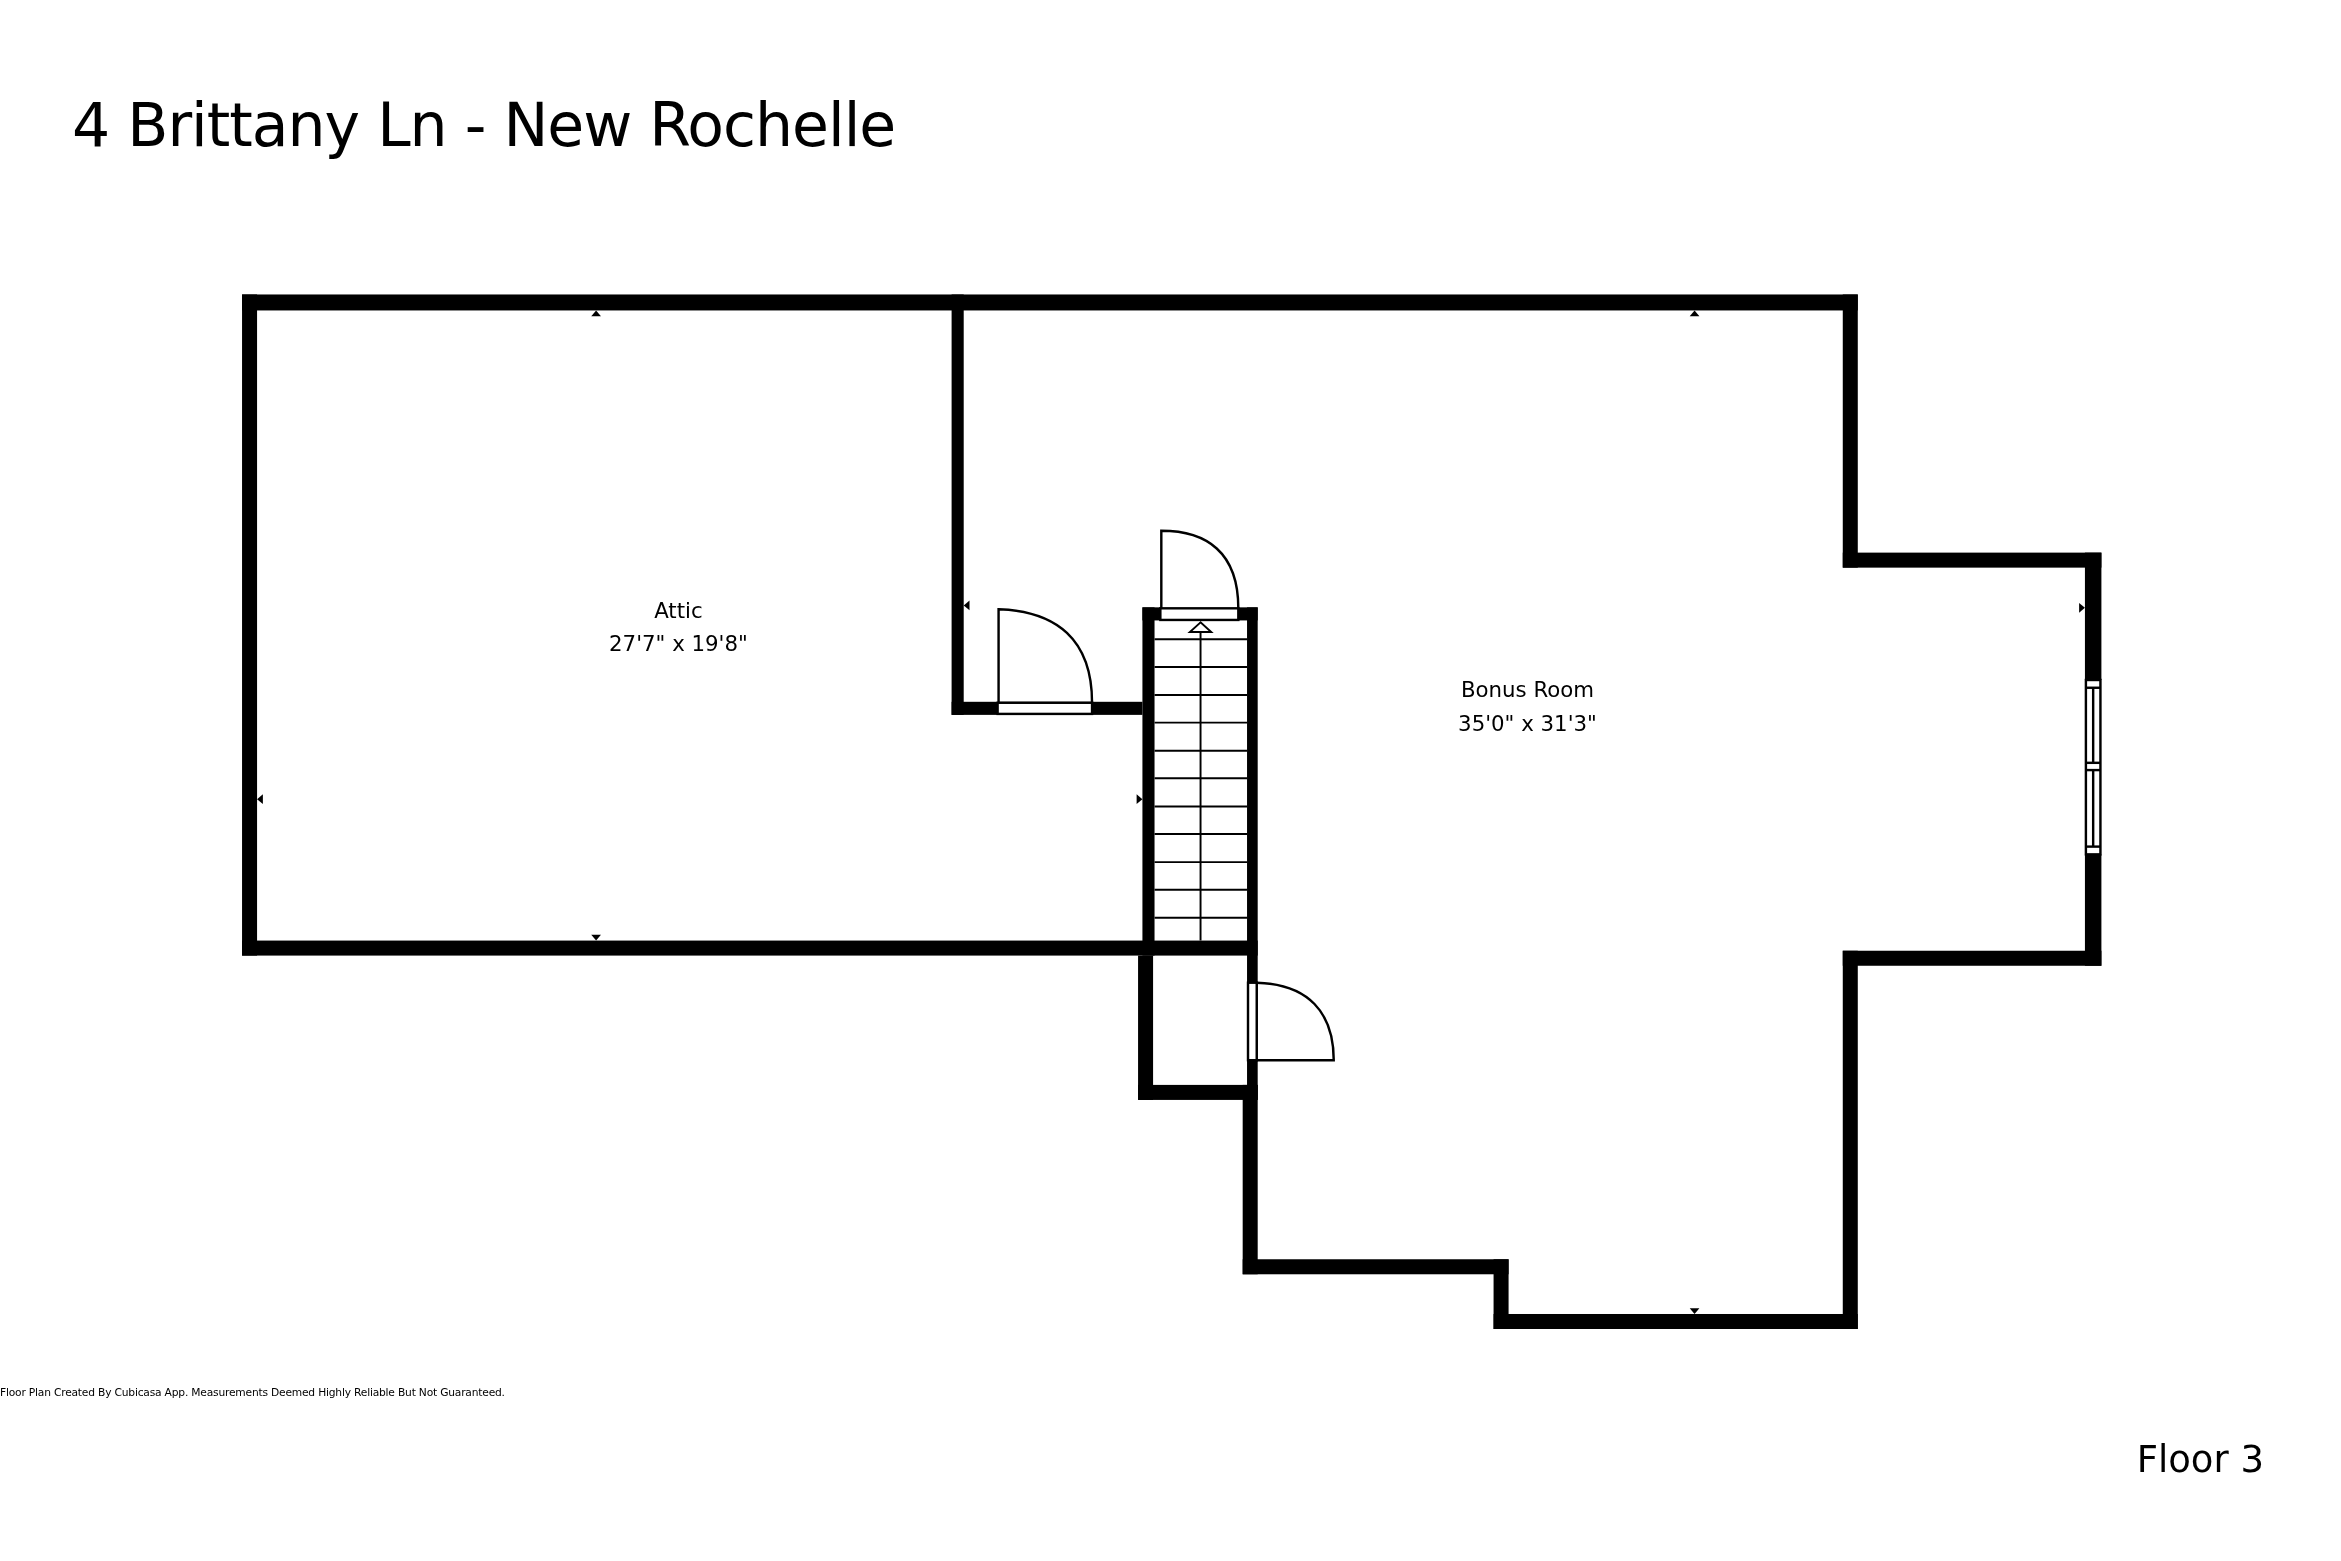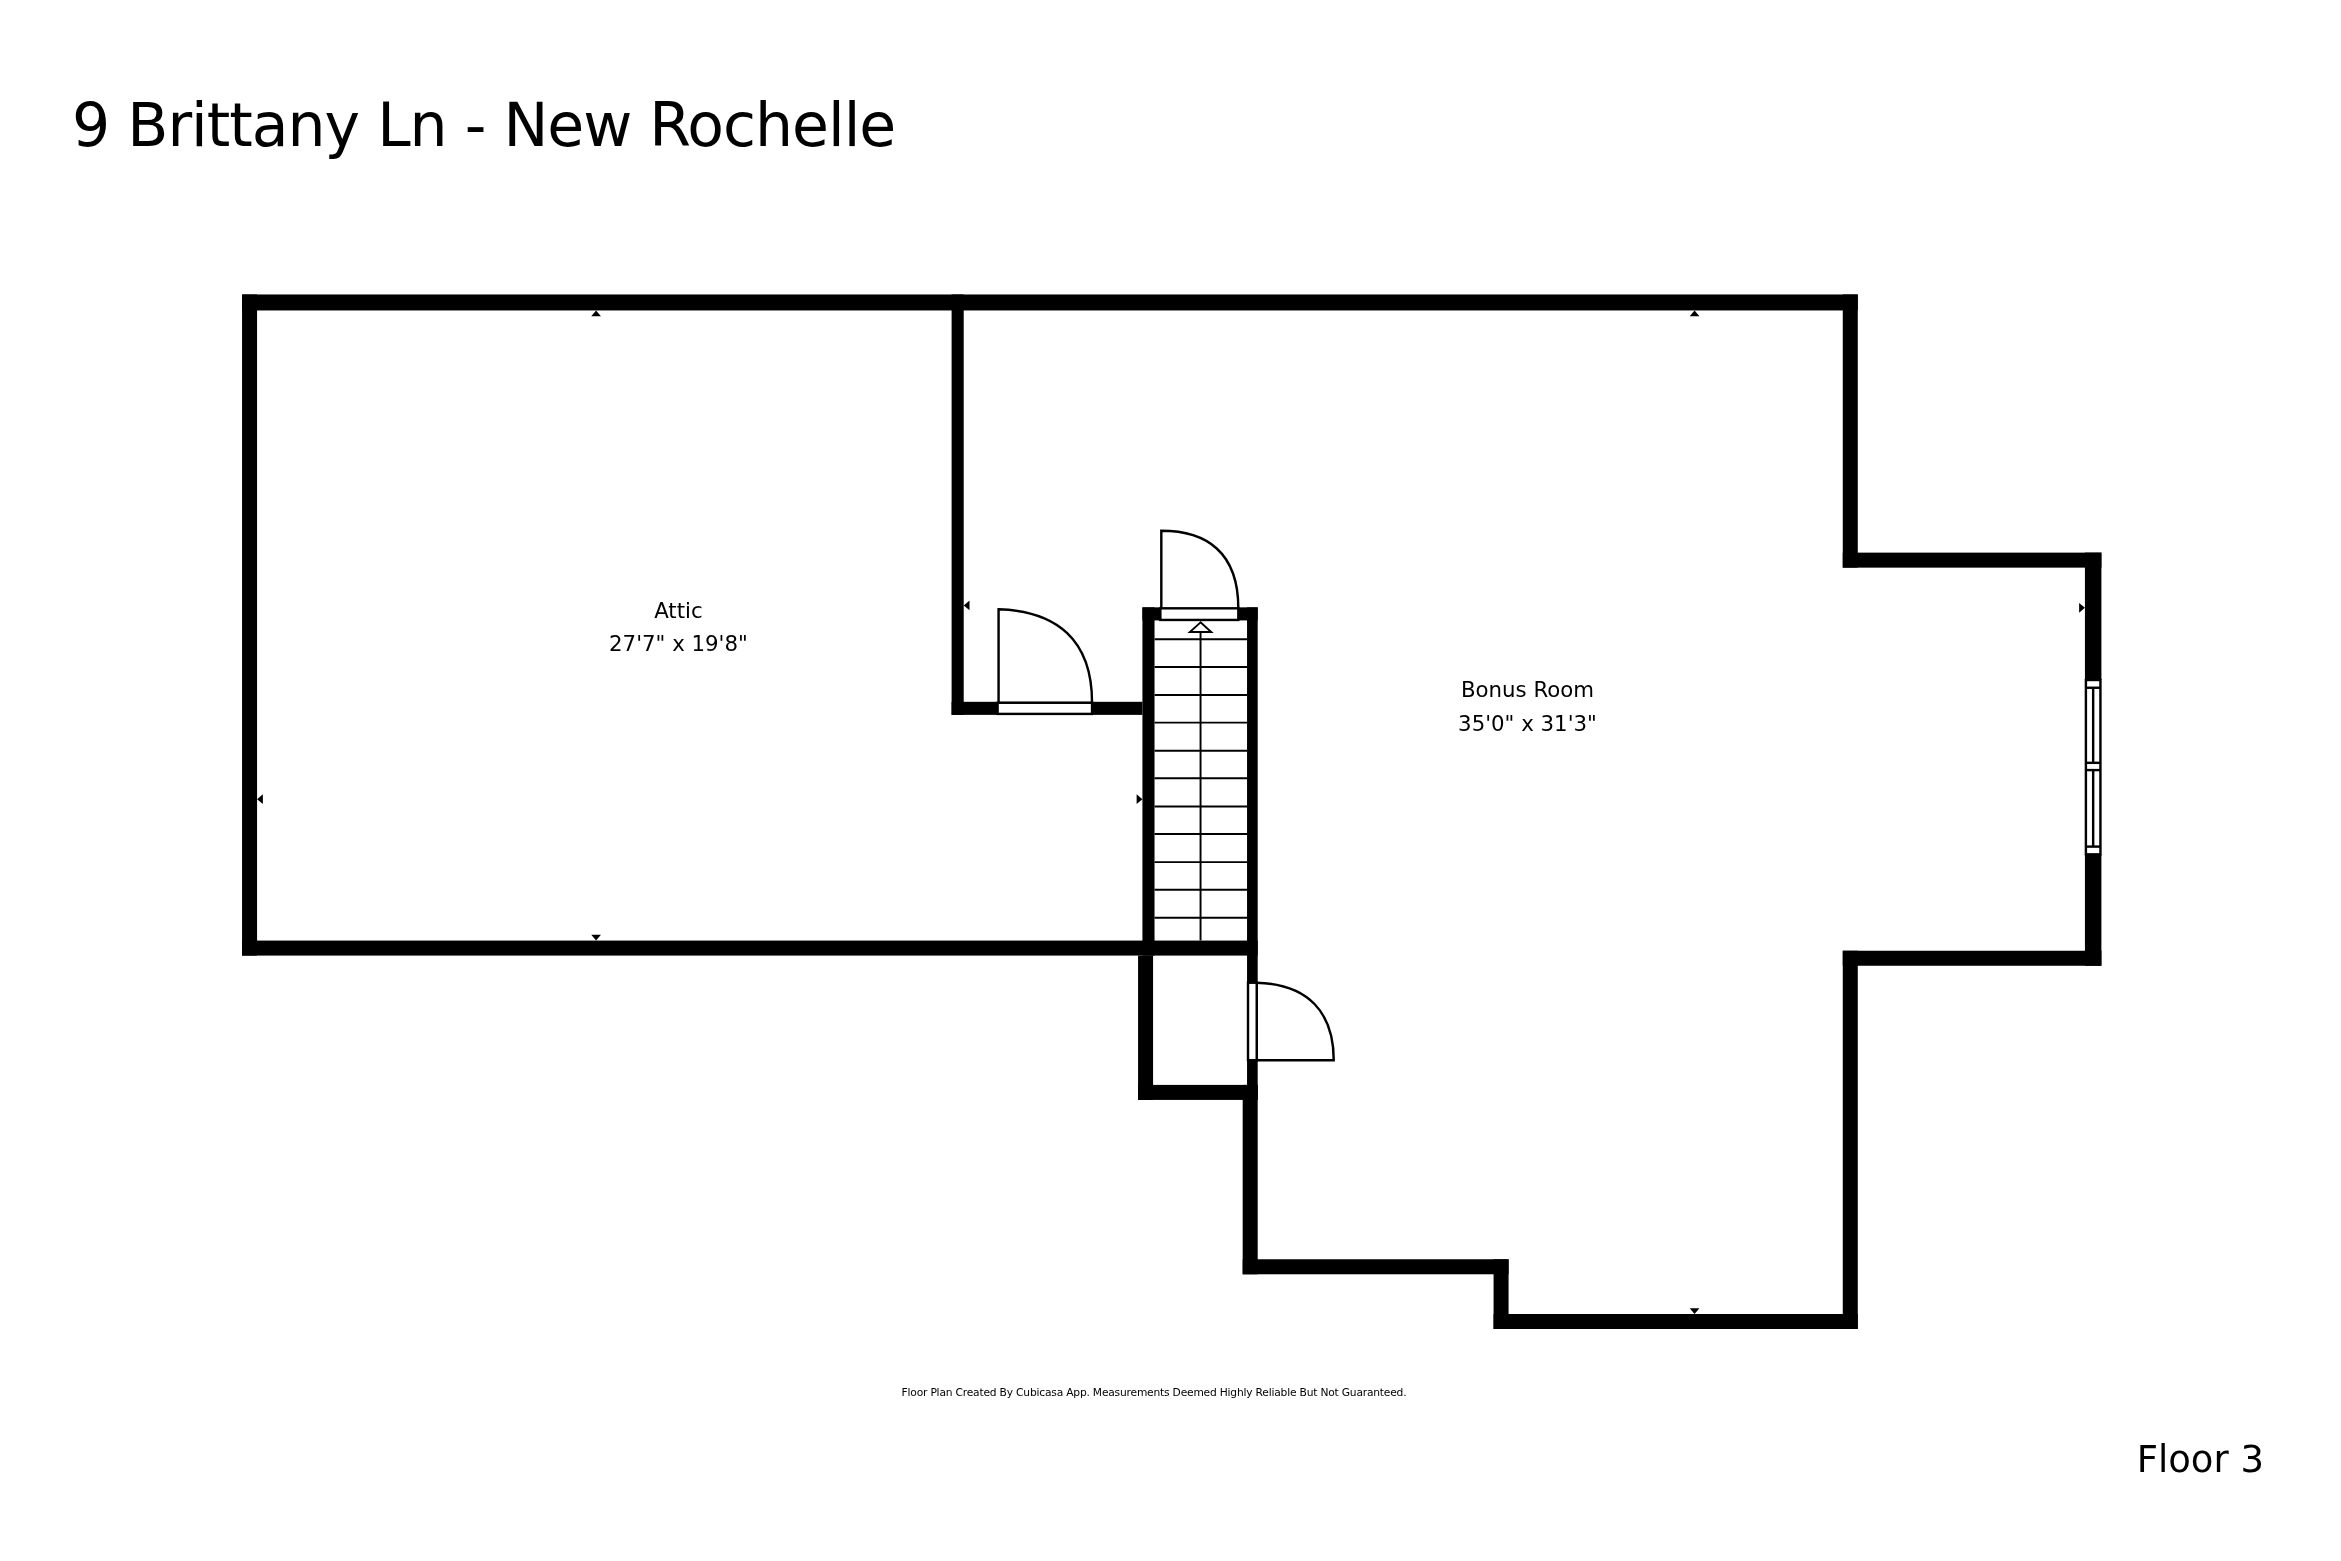--- a/index.html
+++ b/index.html
@@ -1,26 +1,26 @@
 <!DOCTYPE html>
 <html style="font-size:7.8px"><head>
 <meta charset="utf-8">
 <style>
   html, body { margin: 0; padding: 0; background: #ffffff; }
   body { width: 2342px; height: 1561px; position: relative; overflow: hidden; font-family: "DejaVu Sans", "Liberation Sans", sans-serif; color: #000; }
   .title { position: absolute; left: 72px; top: 95px; font-size: 60px; line-height: 1; letter-spacing: -1px; white-space: nowrap; }
   .floor-label { position: absolute; right: 78px; top: 1441px; font-size: 37px; line-height: 1; white-space: nowrap; }
-  .disclaimer { position: absolute; left: 0; width: 2308px; text-align: center; top: 1386px; font-size: 10.7px; letter-spacing: -0.2px; white-space: nowrap; }
+  .disclaimer { position: absolute; left: 0; width: 2308px; top: 1386px; font-size: 10.7px; letter-spacing: -0.2px; white-space: nowrap; }
   svg.plan { position: absolute; left: 0; top: 0; }
   .room-name, .room-dim { font-family: "DejaVu Sans", "Liberation Sans", sans-serif; font-size: 44px; fill: #000; text-anchor: middle; }
 </style>
 </head>
 <body>
 
-<div class="title">9 Brittany Ln - New Rochelle</div>
+<div class="title">4 Brittany Ln - New Rochelle</div>
 
 <svg class="plan" width="2342" height="1561" viewBox="0 0 4834 3223" xmlns="http://www.w3.org/2000/svg">
   <g fill="#000">
 
     <rect x="499" y="608" width="3336" height="33"></rect>
 
     <rect x="499" y="608" width="31" height="1365"></rect>
 
     <rect x="499" y="1942" width="2097" height="31"></rect>
 

